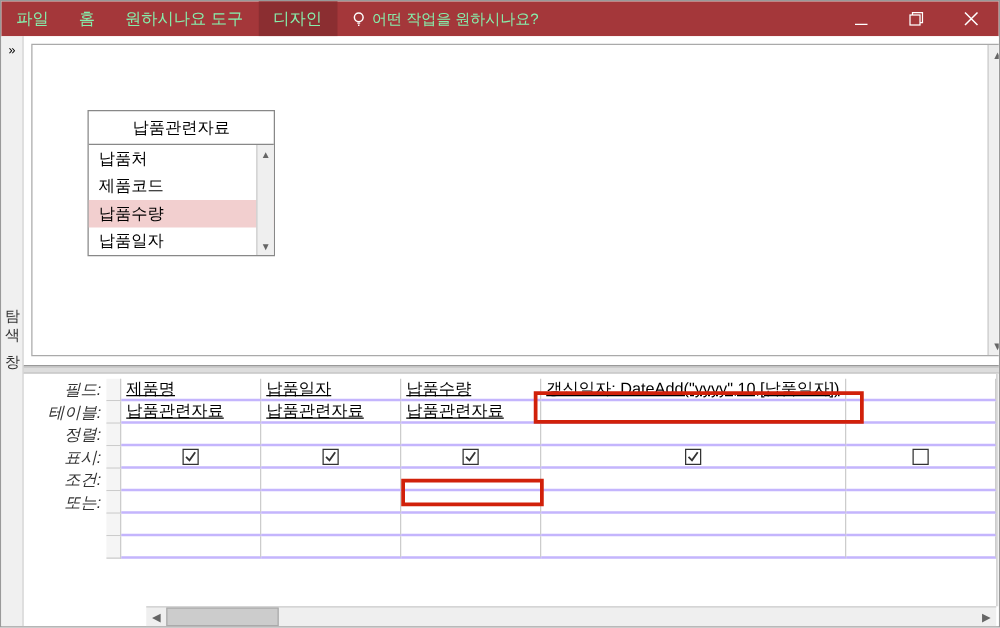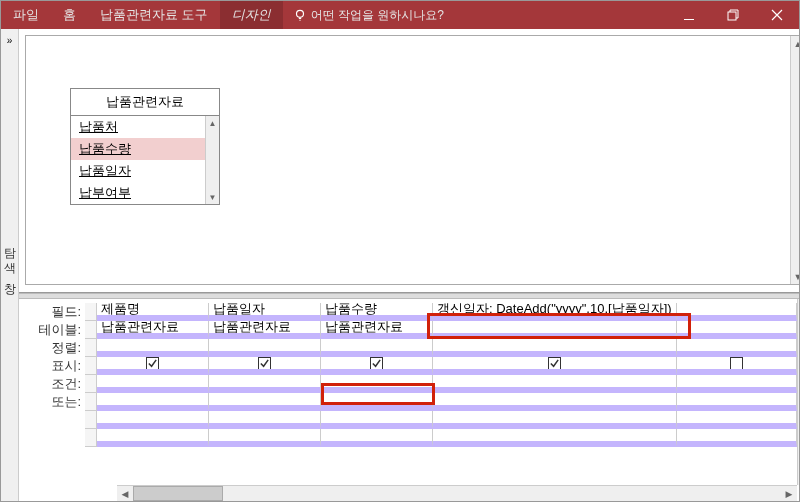--- a/index.html
+++ b/index.html
@@ -1,64 +1,64 @@
 <!DOCTYPE html>
 <html><head>
 <meta charset="utf-8">
 <style>
   * { box-sizing: border-box; margin: 0; padding: 0; }
   body { font-family: "Malgun Gothic", sans-serif; font-size: 12px; background: #fff; width: 800px; height: 502px; overflow: hidden; position: relative; border: 1px solid #999; }
   
-  .menubar { background: #a4373a; height: 28px; display: flex; align-items: center; color: #e5e5e5; padding: 0; text-align: right; }
+  .menubar { background: #a4373a; height: 28px; display: flex; align-items: center; color: #86efac; padding: 0; text-align: right; }
   .menubar .menu-item { padding: 0 12px; height: 28px; display: flex; align-items: center; cursor: pointer; font-size: 13px; }
-  .menubar .menu-item.active { background: #8b2e31; font-style: italic; }
+  .menubar .menu-item.active { background: #8b2e31; }
   .menubar .tell-me { display: flex; align-items: center; padding: 0 10px; gap: 4px; }
   .menubar .spacer { flex: 1; }
   .menubar .win-btns { display: flex; }
   .menubar .win-btn { width: 44px; height: 28px; display: flex; align-items: center; justify-content: center; cursor: pointer; }
   
   .workspace { position: relative; height: 472px; display: flex; }
   .left-gutter { width: 22px; background: #f0f0f0; border-right: 1px solid #ccc; display: flex; flex-direction: column; align-items: center; justify-content: center; }
   .left-gutter .expand { position: absolute; top: 6px; font-size: 10px; }
   .left-gutter .vlabel { writing-mode: vertical-rl; font-size: 12px; color: #333; letter-spacing: 3px; }
   
   .main { flex: 1; display: flex; flex-direction: column; }
   .upper-pane { height: 264px; border-bottom: 1px solid #999; background: #fff; position: relative; padding: 6px; }
   .upper-pane .pane-border { border: 1px solid #aaa; height: 250px; position: relative; }
   .upper-pane .vscroll { position:absolute; right:0; top:0; bottom:0; width:15px; background:#efefef; border-left:1px solid #ccc;}
   .upper-pane .vscroll .up,.upper-pane .vscroll .down{height:15px;display:flex;align-items:center;justify-content:center;color:#666;font-size:9px;}
   .upper-pane .vscroll .down{position:absolute;bottom:0;left:0;right:0;}
   
   .table-box { position: absolute; left: 44px; top: 52px; width: 150px; border: 1px solid #888; background: #fff; }
   .table-box .title { text-align: center; padding: 4px; border-bottom: 1px solid #888; font-size: 13px; position: relative; }
   .table-box .fields { position: relative; }
-  .table-box .field { padding: 2px 8px; font-size: 13px; cursor: pointer; text-decoration: underline; }
+  .table-box .field { padding: 2px 8px; font-size: 13px; cursor: pointer; }
   .table-box .field.selected { background: #f2cfcf; }
   .table-box .tvscroll { position:absolute; right:0; top:0; bottom:0; width:14px; background:#efefef; border-left:1px solid #ccc;}
   .table-box .tvscroll .up,.table-box .tvscroll .down{height:14px;display:flex;align-items:center;justify-content:center;color:#666;font-size:8px;}
   .table-box .tvscroll .down{position:absolute;bottom:0;left:0;right:0;}
   
   .splitter { height: 6px; background: #ddd; border-top:1px solid #bbb; border-bottom:1px solid #bbb; cursor: row-resize; }
   
   .lower-pane { flex: 1; background: #fff; position: relative; display: flex; }
   .lower-pane .vscroll { position:absolute; right:0; top:0; bottom:16px; width:15px; background:#efefef; border-left:1px solid #ccc;}
   .lower-pane .vscroll .up,.lower-pane .vscroll .down{height:15px;display:flex;align-items:center;justify-content:center;color:#666;font-size:9px;}
   .lower-pane .vscroll .down{position:absolute;bottom:0;left:0;right:0;}
   .lower-pane .hscroll { position:absolute; left:98px; right:15px; bottom:0; height:16px; background:#efefef; border-top:1px solid #ccc; display:flex; }
   .lower-pane .hscroll .left,.lower-pane .hscroll .right{width:16px;display:flex;align-items:center;justify-content:center;color:#666;font-size:9px;}
   .lower-pane .hscroll .thumb{width:90px;background:#ccc;border:1px solid #aaa;}
   .lower-pane .hscroll .track{flex:1;}
   
-  .row-labels { width: 66px; padding-top: 4px;}
+  .row-labels { width: 66px; padding-top: 4px; font-style: italic;}
   .row-labels .rl { height: 18px; text-align: right; padding-right: 4px; font-size: 13px; color:#333; }
   
   .grid { flex:1; position: relative; padding-top:4px; margin-right:15px; margin-bottom:16px; overflow:hidden; }
   .grid-row { display:flex; height:18px; }
   .grid-row .selcol { width:12px; border-right:1px solid #ccc; border-bottom:1px solid #ccc; background:#f5f5f5;}
-  .grid-row .cell { border-right:1px solid #ccc; border-bottom:6px solid #c4b5fd; padding: 1px 4px; font-size:13px; overflow:hidden; white-space:nowrap; display:flex; align-items:center;}
+  .grid-row .cell { border-right:1px solid #ccc; border-bottom:2px solid #c4b5fd; padding: 1px 4px; font-size:13px; overflow:hidden; white-space:nowrap; display:flex; align-items:center;text-decoration:underline;}
   .grid-row .cell.c0 { width:112px; }
   .grid-row .cell.c1 { width:112px; }
   .grid-row .cell.c2 { width:112px; }
   .grid-row .cell.c3 { width:244px; }
   .grid-row .cell.c4 { width:120px; }
   .grid-row .show .chk { width:13px; height:13px; border:1px solid #333; display:inline-flex; align-items:center; justify-content:center; margin: 0 auto;}
   .grid-row .show { justify-content:center; }
   .chk svg { width:11px; height:11px; }
   
   .highlight { position:absolute; border:3px solid #d1210a; pointer-events:none; }
@@ -66,21 +66,21 @@
   .hl2 { left: 320px; top: 382px; width: 114px; height: 22px; }
   
   .bulb { display:inline-block; width:14px; height:14px; }
 </style>
 </head>
 <body>
 
 <div class="menubar">
   <div class="menu-item">파일</div>
   <div class="menu-item">홈</div>
-  <div class="menu-item">납품관련자료 도구</div>
+  <div class="menu-item">원하시나요 도구</div>
   <div class="menu-item active">디자인</div>
   <div class="tell-me">
     <span class="bulb">
       <svg viewBox="0 0 24 24" fill="none" stroke="#fff" stroke-width="2">
           <circle cx="12" cy="10" r="6"></circle>
           <path d="M10 18h4M11 21h2"></path>
         </svg>
     </span>
     <span>어떤 작업을 원하시나요?</span>
   </div>
@@ -110,23 +110,23 @@
     <div class="expand">»</div>
     <div class="vlabel">탐색 창</div>
   </div>
   <div class="main">
     <div class="upper-pane">
       <div class="pane-border">
         <div class="table-box">
           <div class="title">납품관련자료</div>
           <div class="fields">
             <div class="field">납품처</div>
+            <div class="field">제품코드</div>
             <div class="field selected">납품수량</div>
             <div class="field">납품일자</div>
-            <div class="field">납부여부</div>
             <div class="tvscroll">
               <div class="up">▲</div>
               <div class="down">▼</div>
             </div>
           </div>
         </div>
         <div class="vscroll">
           <div class="up">▲</div>
           <div class="down">▼</div>
         </div>

